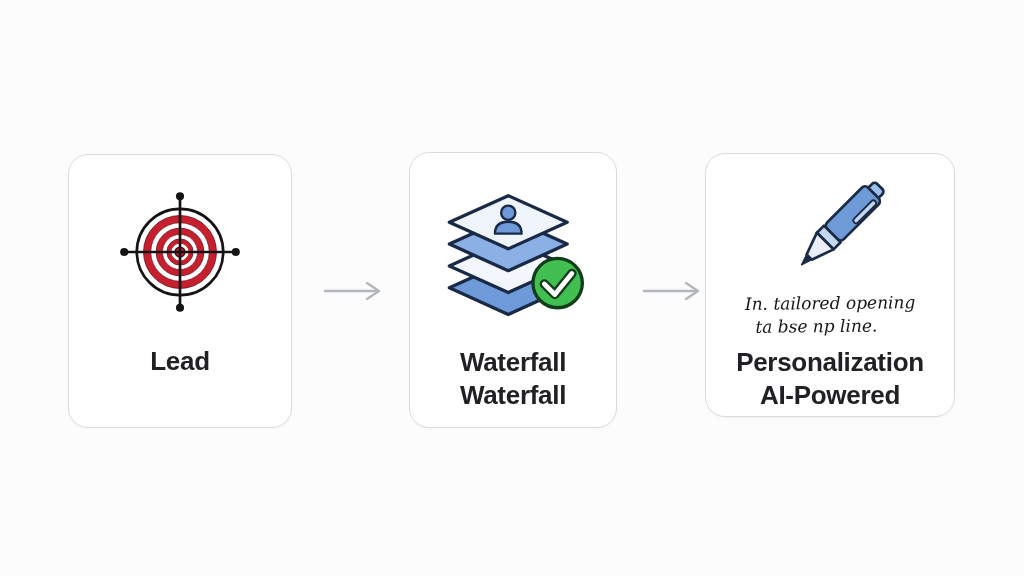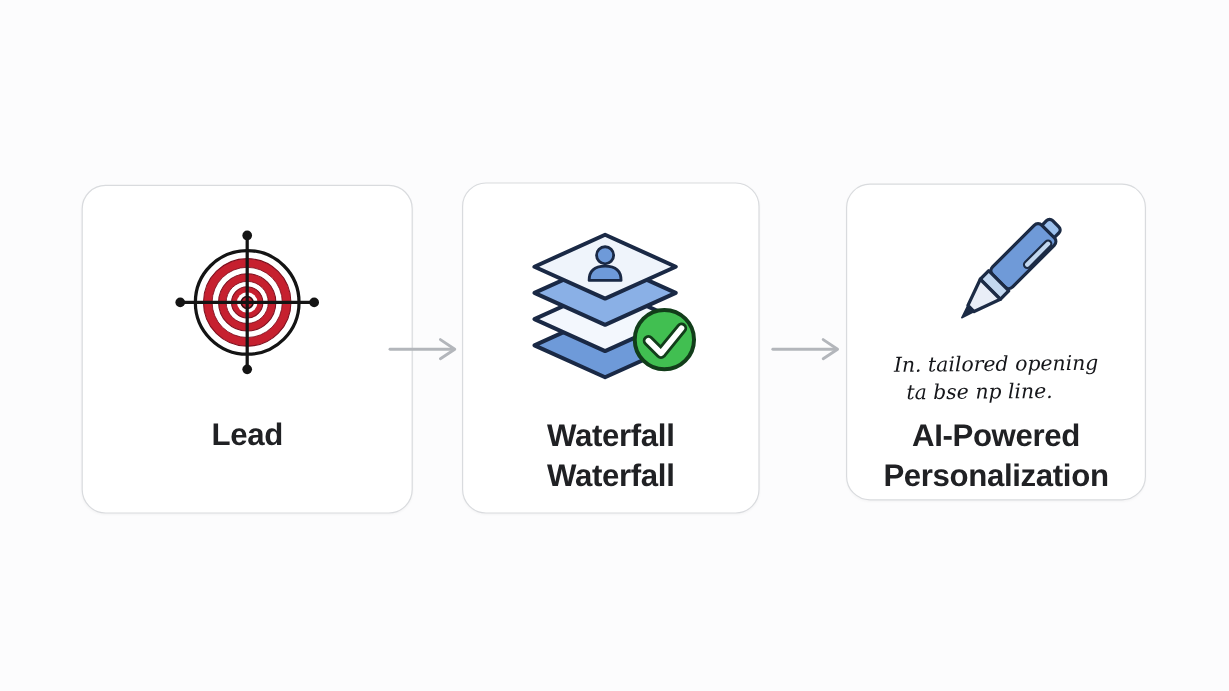--- a/index.html
+++ b/index.html
@@ -7,22 +7,22 @@
     position:relative; width:1024px; height:576px;
     background:#fcfcfd; overflow:hidden;
     font-family:"Liberation Sans", sans-serif;
   }
   .card {
     position:absolute; box-sizing:border-box;
     background:#ffffff; border:1.5px solid #d9dbde; border-radius:20px;
     display:flex; flex-direction:column; align-items:center;
     box-shadow:0 1px 2px rgba(0,0,0,0.03);
   }
-  .card-1 { left:68px;  top:154px; width:276px; height:274px; }
-  .card-2 { left:385px; top:152px; width:248px; height:276px; }
+  .card-1 { left:68px;  top:154px; width:224px; height:274px; }
+  .card-2 { left:409px; top:152px; width:208px; height:276px; }
   .card-3 { left:705px; top:153px; width:250px; height:264px; }
 
   .card-1 .icon-wrap { margin-top:34px; }
   .card-2 .icon-wrap { margin-top:31px; }
   .card-3 .icon-wrap { margin-top:16px; transform:translateX(10px); }
 
   .label {
     margin:0; text-align:center;
     font-size:26px; line-height:33px; font-weight:bold;
     color:#202124; letter-spacing:-0.3px;
@@ -117,18 +117,18 @@
           <path d="M52,85 L78,85 L69,110 L61,110 Z" fill="#e9eef7"></path>
           <path d="M61,110 L69,110 L65,122 Z" fill="#1c2b45" stroke-width="1.5"></path>
         </g>
       </svg>
     </div>
     <div class="handwriting">
       <span>In. tailored opening</span>
       <span>ta bse np line.</span>
     </div>
     <h2 class="label">
+      <span>Personalization</span>
       <span>AI-Powered</span>
-      <span>Personalization</span>
     </h2>
   </section>
 
 </div>
 
 </body></html>

